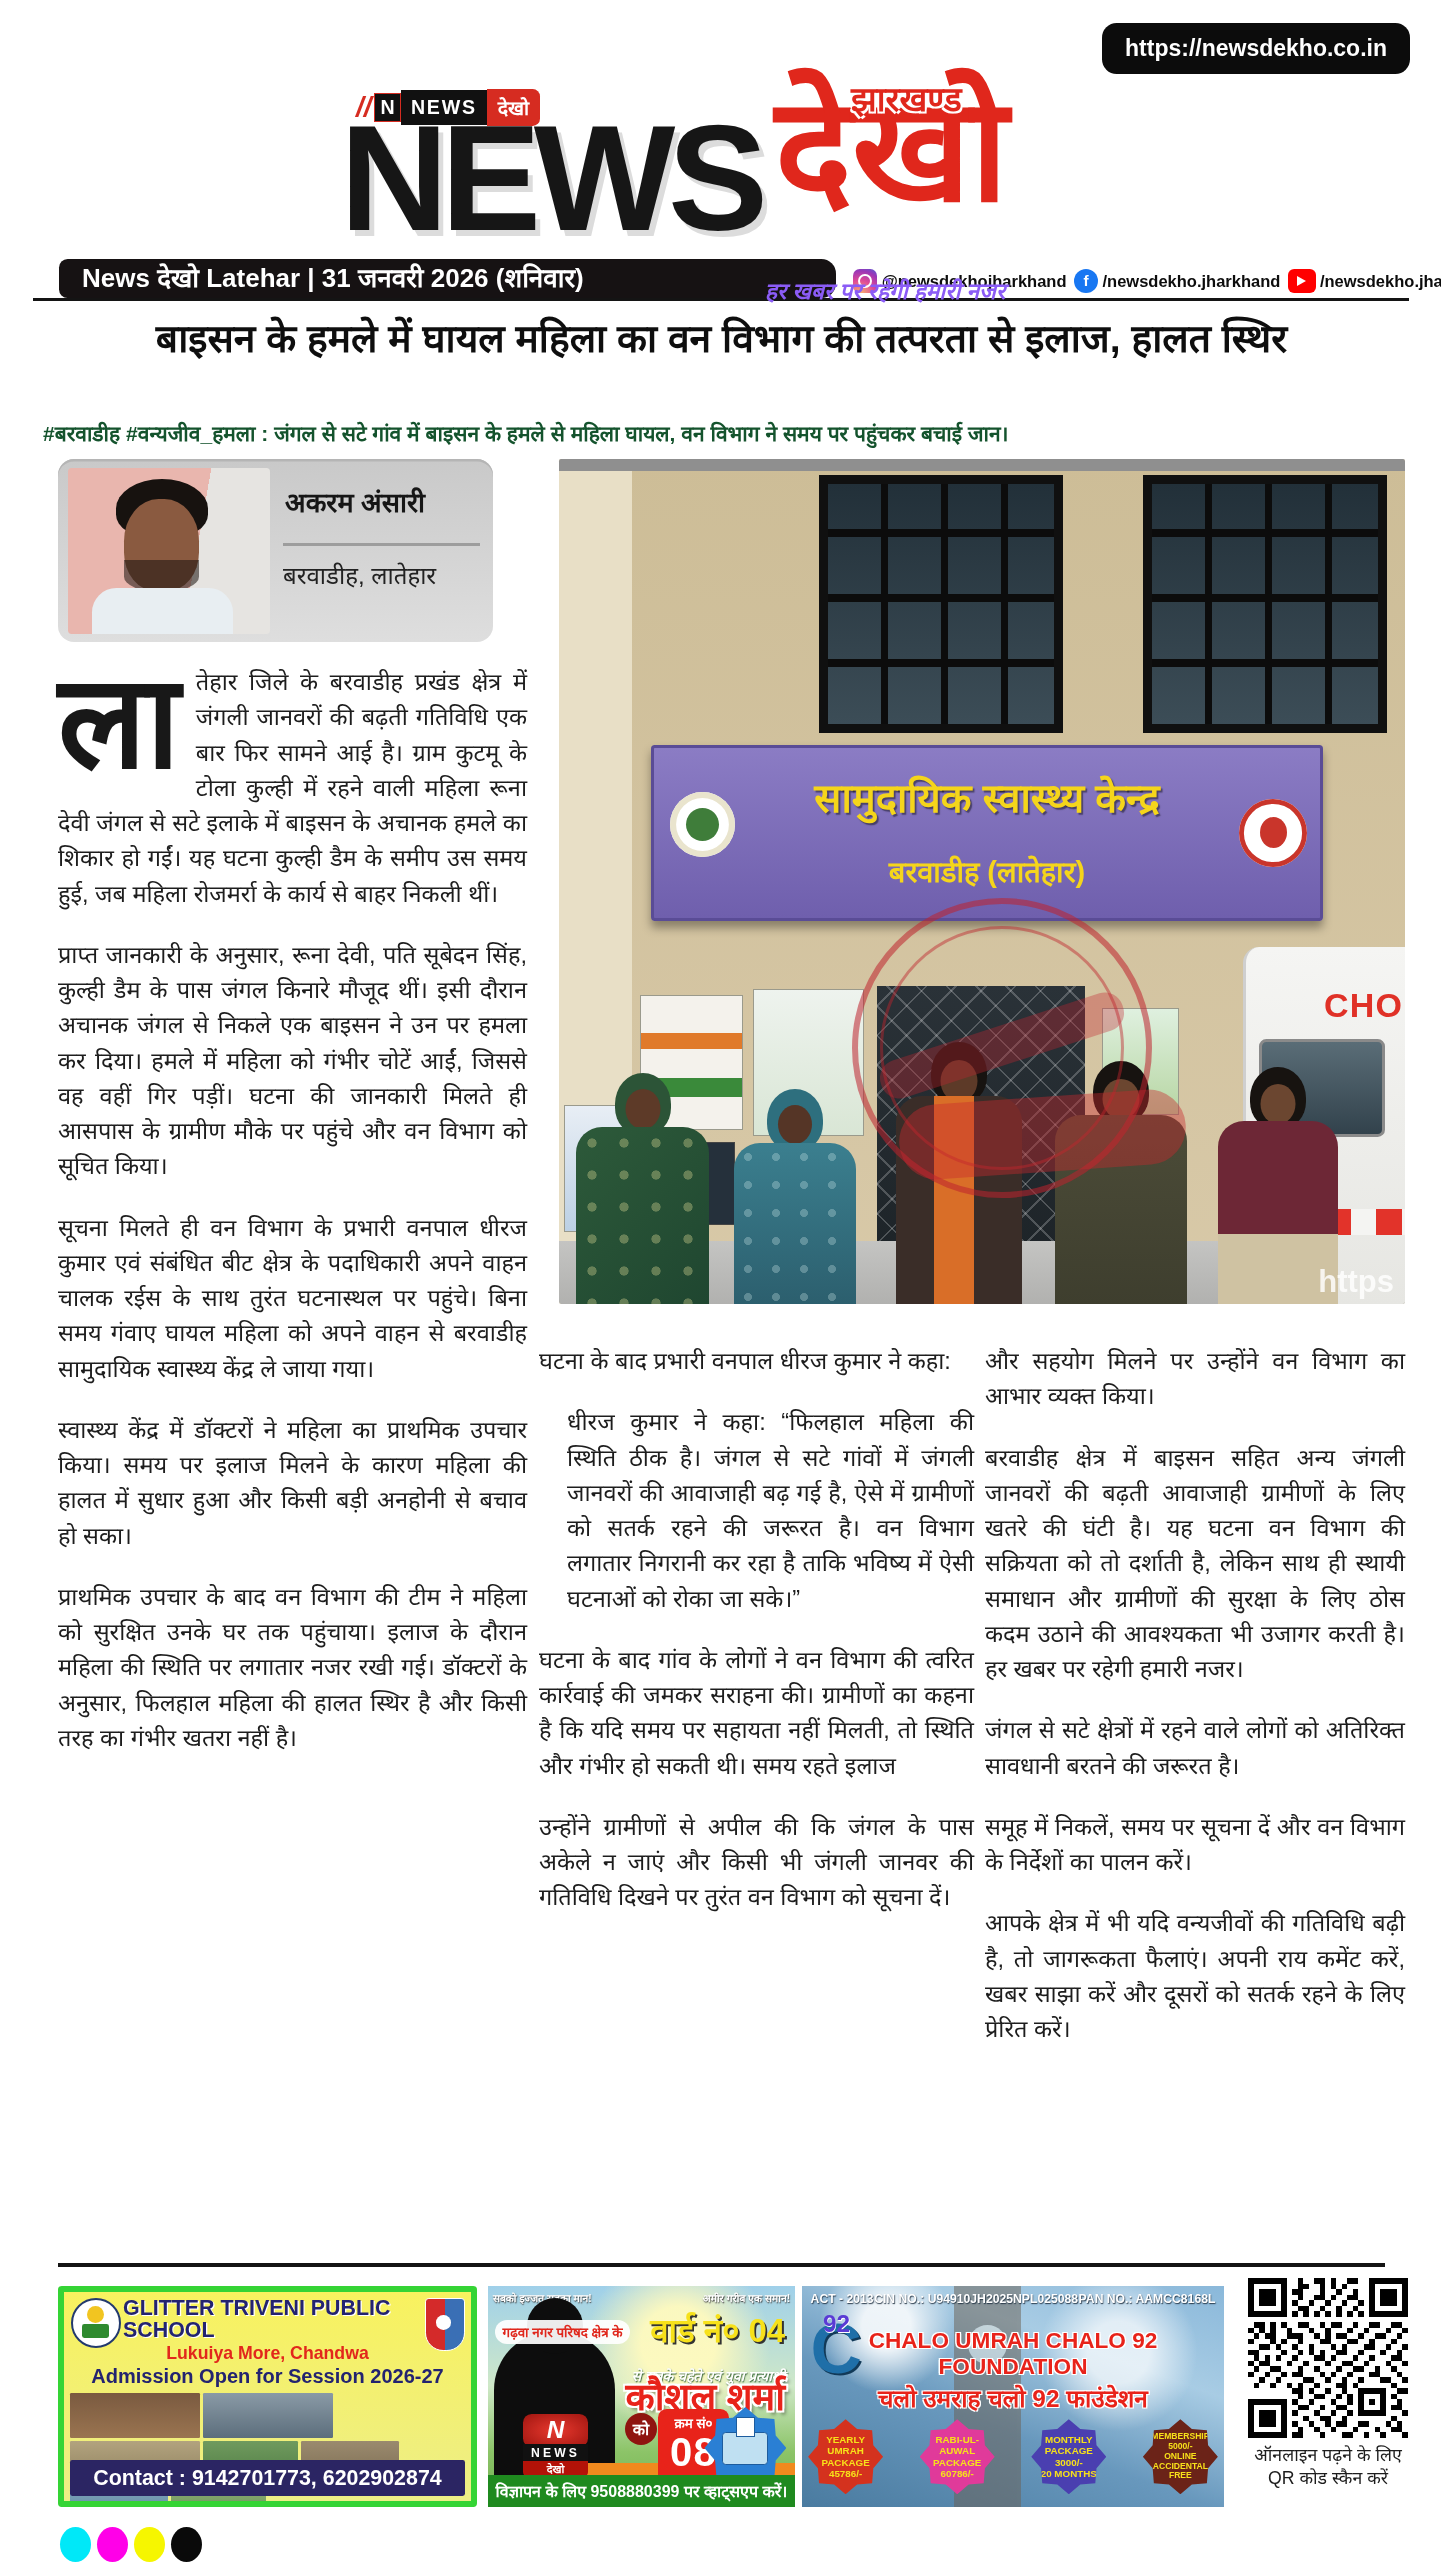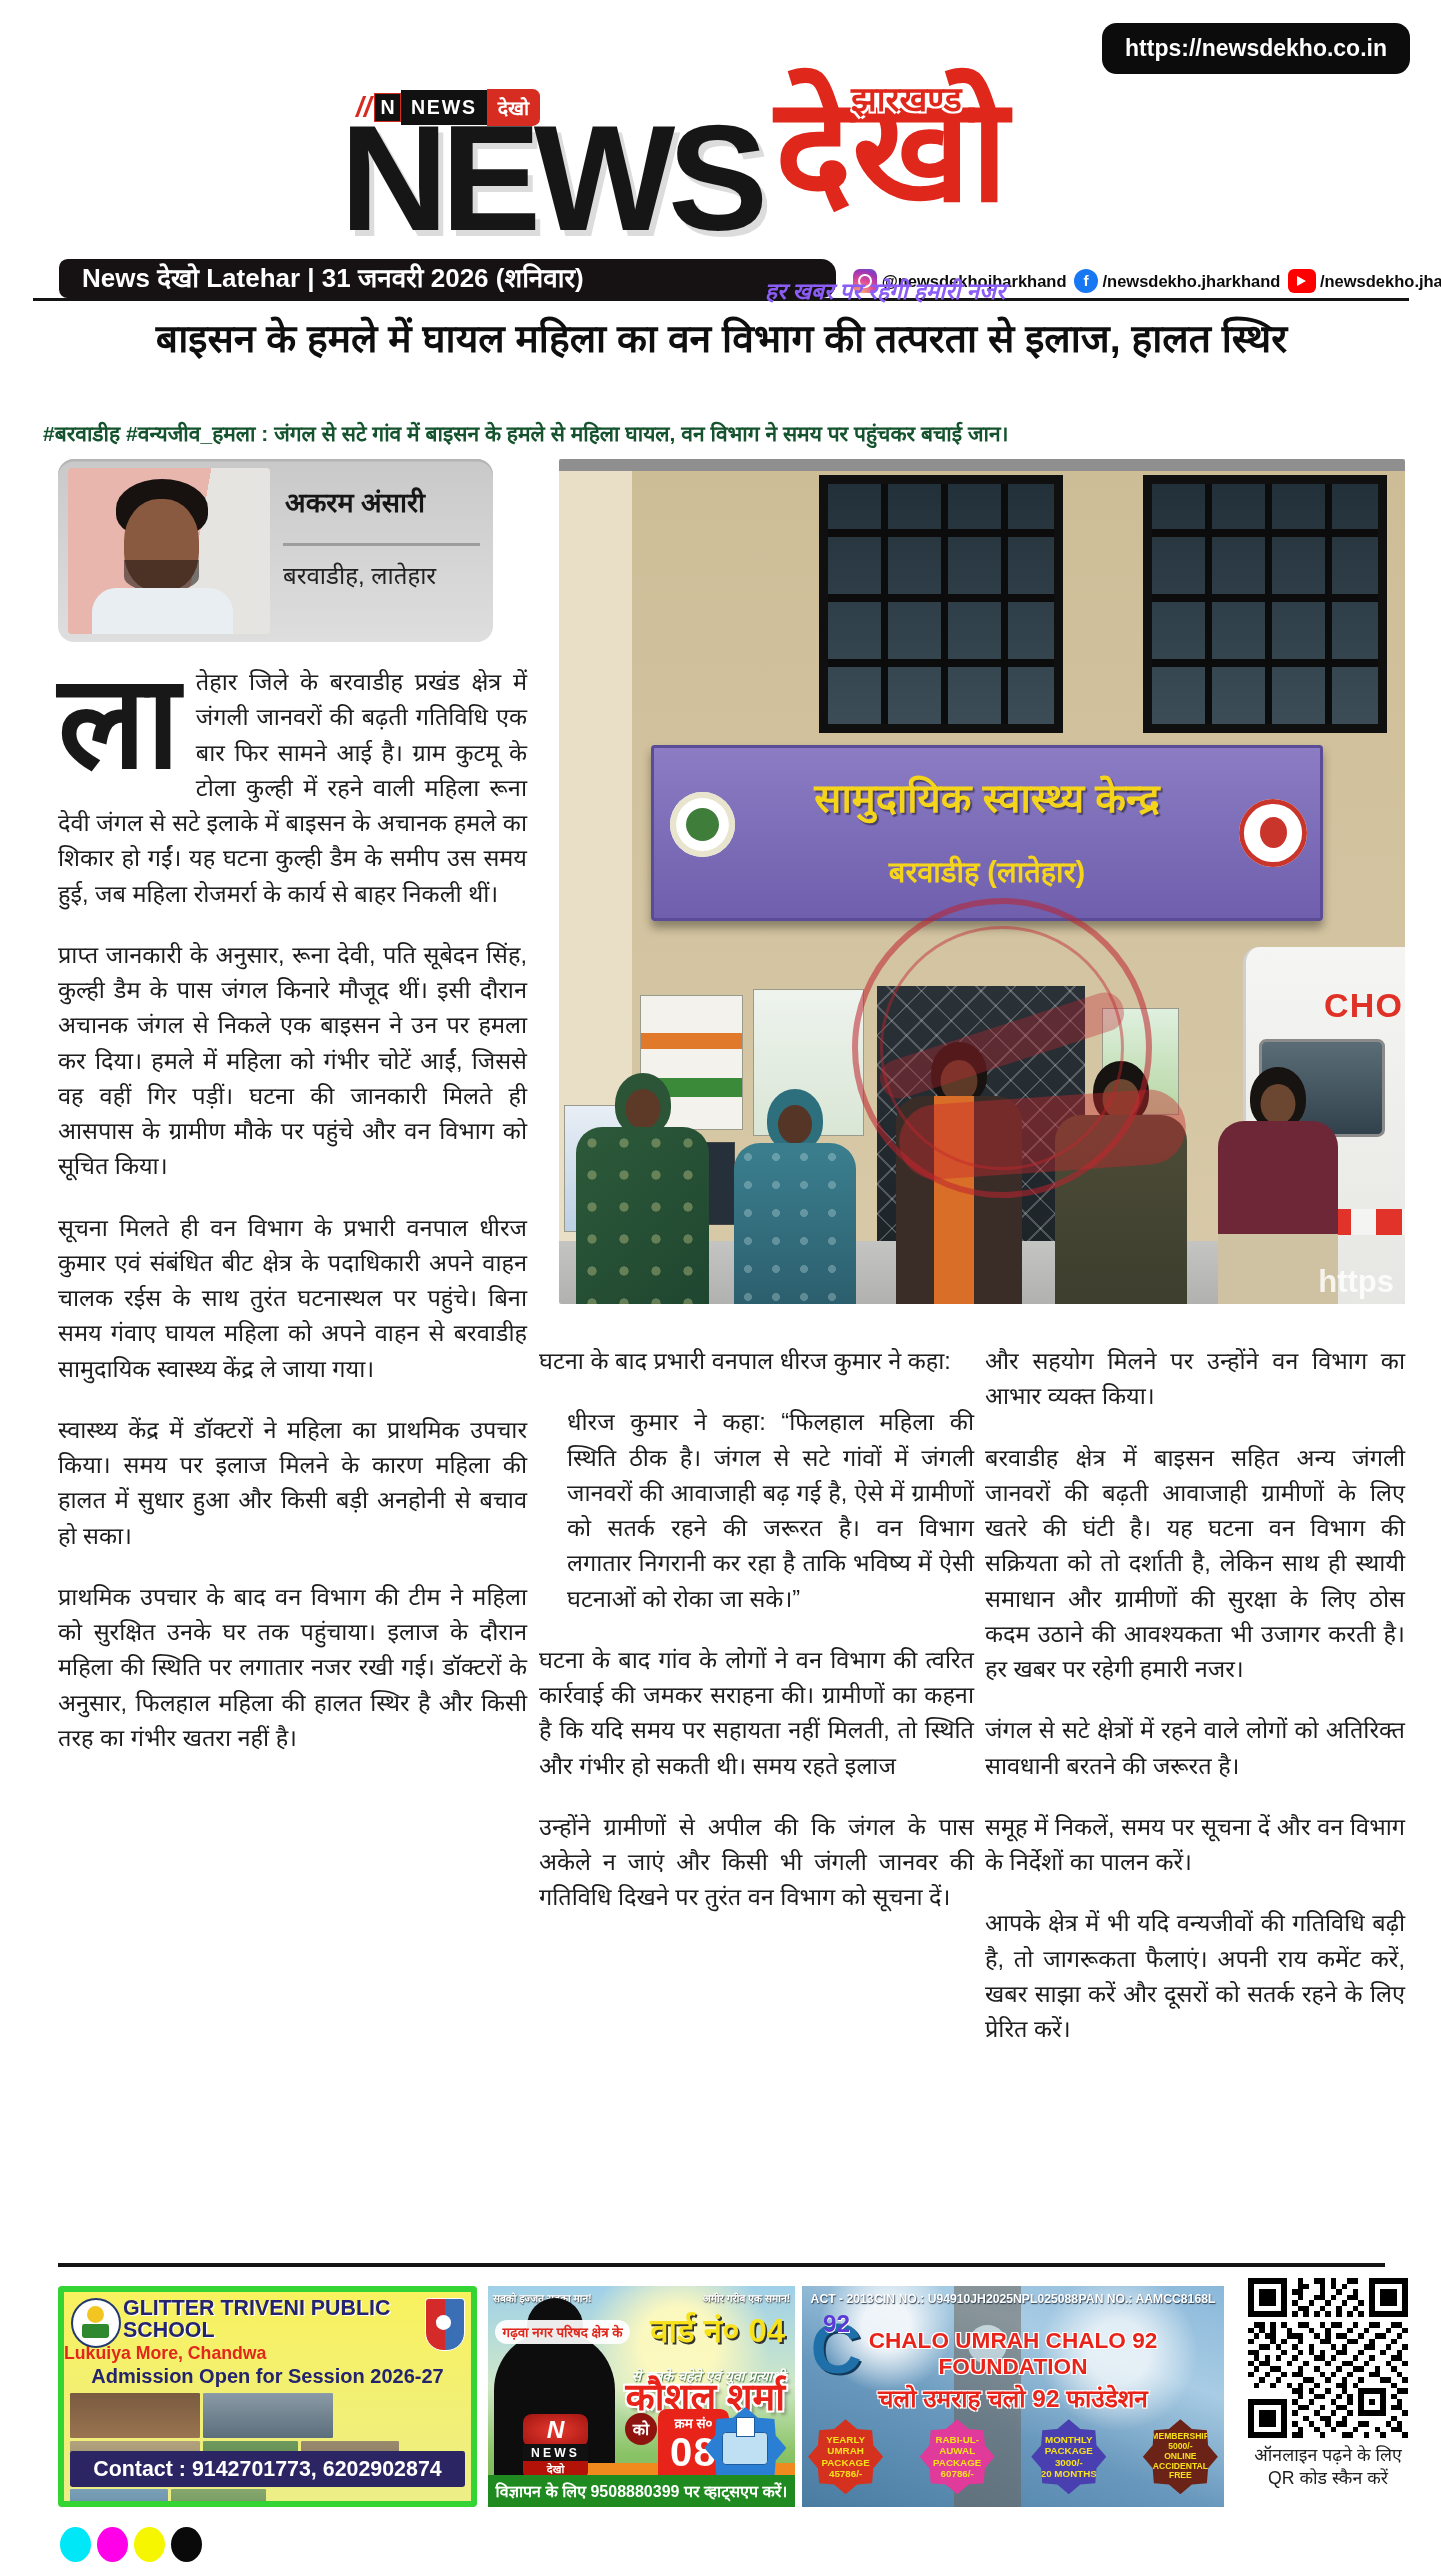--- a/index.html
+++ b/index.html
@@ -143,32 +143,32 @@
 
   .ad-school{left:58px;width:419px;border:6.7px solid #35d435;border-radius:3.7px;
     background:linear-gradient(#f8f25f,#edee86);}
   .sch-logo{position:absolute;left:7.3px;top:6.1px;width:46px;height:46px;border-radius:50%;background:#fff;border:2.4px solid #233a6e;}
   .sch-logo::before{content:"";position:absolute;left:13.4px;top:6.1px;width:17px;height:17px;border-radius:50%;background:#f2c520;}
   .sch-logo::after{content:"";position:absolute;left:8.6px;top:24.4px;width:27px;height:13.4px;background:#2f8a2f;border-radius:2.4px;}
   .ncc-badge{position:absolute;right:6.1px;top:6.1px;width:38px;height:51px;border:1.8px solid #fff;border-radius:3.7px 3.7px 18.3px 18.3px;
     background:linear-gradient(90deg,#d42a2a 0 50%,#3a6fb5 50%);}
   .ncc-badge::before{content:"";position:absolute;left:10.4px;top:16px;width:14.7px;height:14.7px;border-radius:50%;background:#fff;}
   .sch-name{margin:4.9px 51px 0 59px;font-size:21.4px;font-weight:900;color:#232370;text-shadow:1.2px 1.2px 0 #fff;line-height:1.05;}
-  .sch-loc{font-size:17.7px;font-weight:800;color:#e2271c;margin-top:1.2px;}
+  .sch-loc{text-align:center;font-size:17.7px;font-weight:800;color:#e2271c;margin-top:1.2px;}
   .sch-adm{text-align:center;font-size:20px;font-weight:900;color:#232370;margin-top:0.6px;}
   .sch-photos{display:flex;flex-wrap:wrap;gap:3.1px;padding:4.9px 6.1px 0;}
   .sph{height:45px;border-radius:1.2px;}
   .sph1{width:130px;background:linear-gradient(#7a5a40,#9a7450);}
   .sph2{width:130px;background:linear-gradient(#8a9aa6,#5c6e7c);}
   .sph3{width:130px;background:linear-gradient(#b2a37e,#8d7f5d);}
   .sph4{width:95px;background:linear-gradient(#6f9a5e,#4e7a42);}
   .sph5{width:98px;background:linear-gradient(#9a8a6e,#7a6a50);}
   .sph6{width:98px;background:linear-gradient(#7aa0b8,#567e96);}
   .sph7{width:95px;background:linear-gradient(#86a86e,#5e8452);}
-  .sch-contact{position:absolute;left:6.1px;right:6.1px;bottom:14px;background:#2b2563;color:#fff;text-align:center;
+  .sch-contact{position:absolute;left:6.1px;right:6.1px;bottom:5px;background:#2b2563;color:#fff;text-align:center;
     font-size:21.4px;font-weight:800;padding:5.5px 0;border-radius:2.4px;margin-top:23px;}
 
   .ad-election{left:488px;width:307px;
     background:radial-gradient(circle at 62% 26%,rgba(255,250,190,.95) 0 37px,rgba(255,250,190,0) 92px),
       linear-gradient(180deg,#9fd0ea 0%,#cfe8c8 45%,#8cc468 75%,#6fae50 100%);}
   .el-sl{position:absolute;font-size:10.4px;font-weight:800;color:#fff;text-shadow:0.6px 1.2px 1.2px #333;}
   .el-sl-left{left:4.9px;top:4.9px;}
   .el-sl-right{right:4.9px;top:4.9px;}
   .el-area{position:absolute;left:7.3px;top:34px;background:rgba(255,255,255,.92);color:#e0271c;font-weight:800;
     font-size:13.4px;padding:3.1px 7.3px;border-radius:12.2px;}

